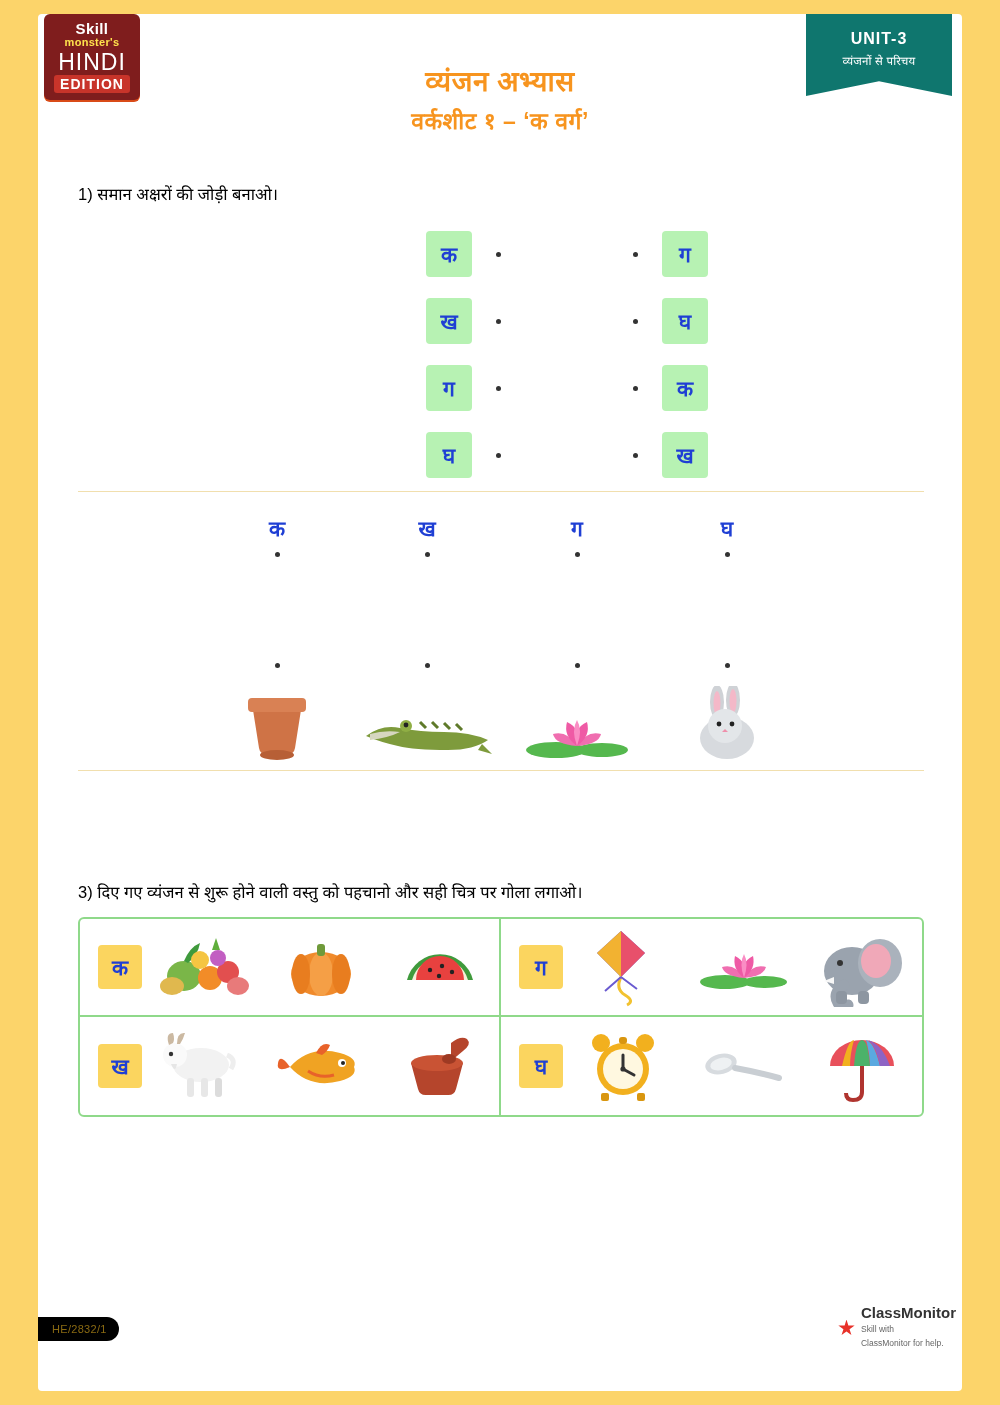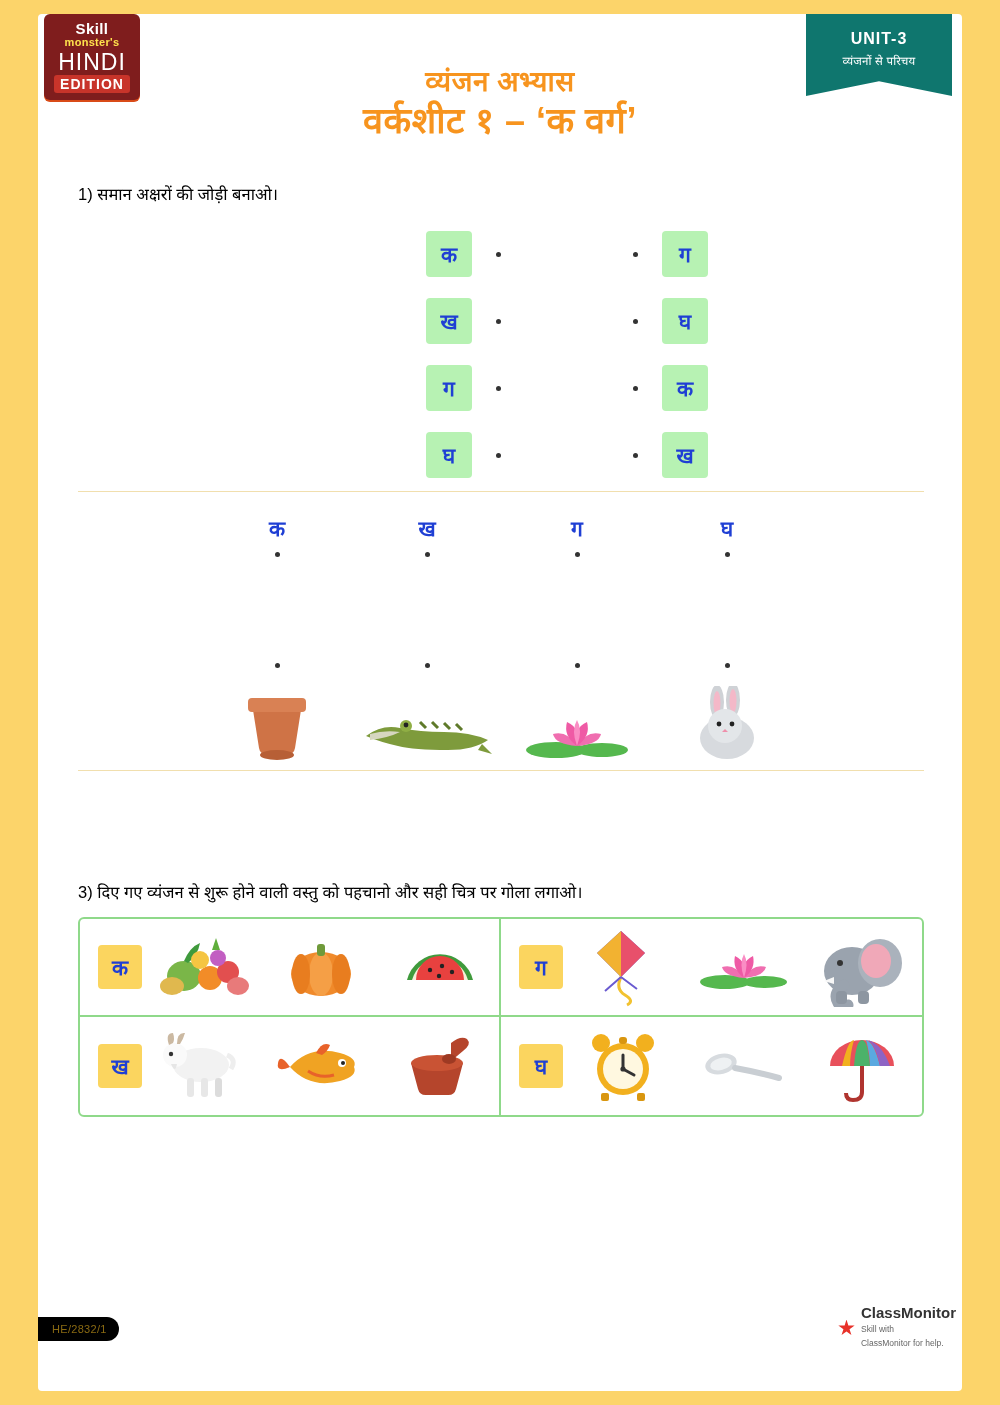--- a/index.html
+++ b/index.html
@@ -79,21 +79,21 @@
     left: 0; right: 0; top: 63px;
     text-align: center;
   }
   .title1 {
     font-size: 28px; font-weight: bold;
     color: #f7941e;
     letter-spacing: .5px;
     line-height: 38px;
   }
   .title2 {
-    font-size: 36px; font-weight: bold;
+    font-size: 23px; font-weight: bold;
     color: #f7941e;
     letter-spacing: .5px;
     line-height: 40px;
   }
   
   .content { position: absolute; left: 78px; top: 182px; width: 846px; }
   .q-label {
     font-size: 16.5px; color: #000000;
     margin-bottom: 4px;
   }

